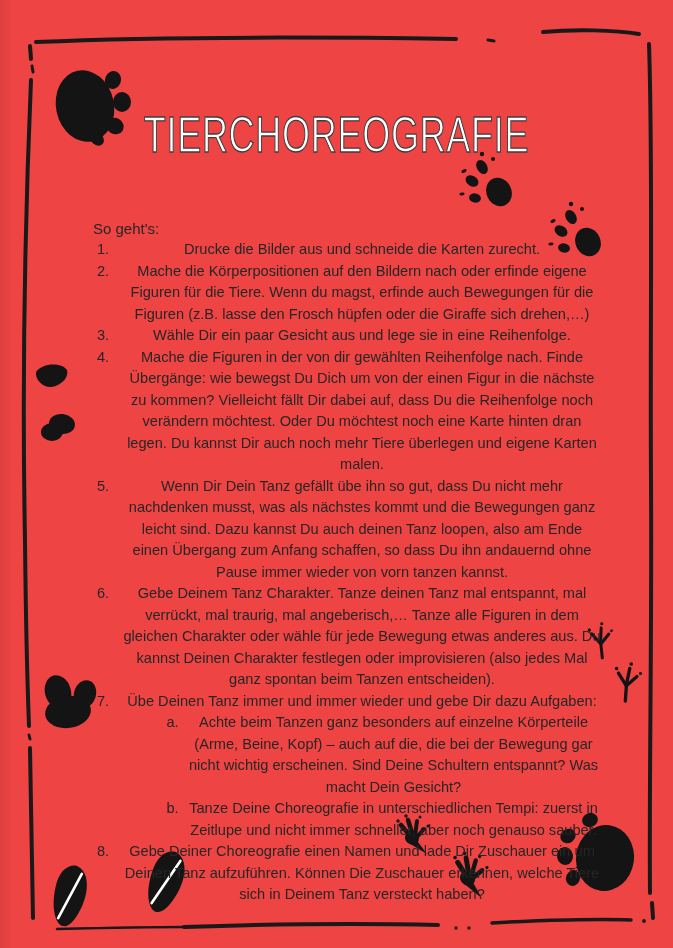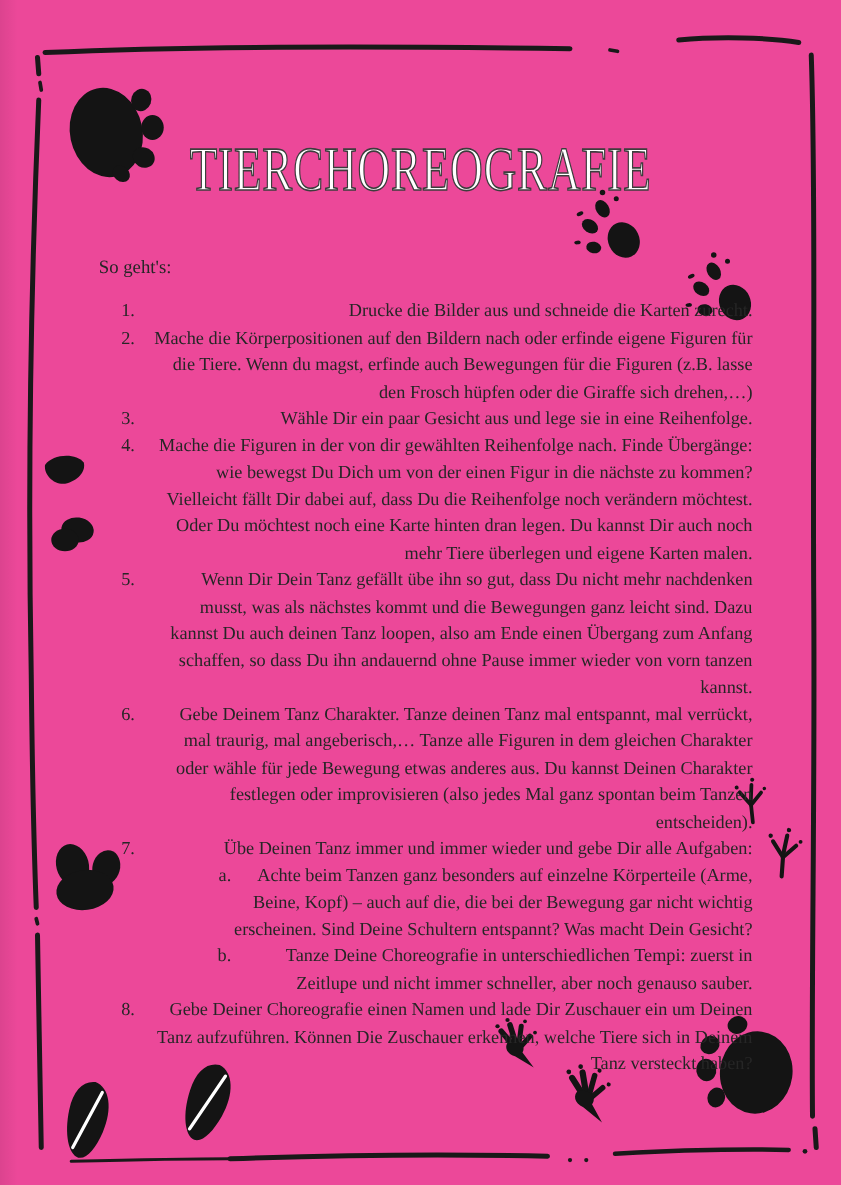--- a/index.html
+++ b/index.html
@@ -1,21 +1,21 @@
 <!DOCTYPE html>
 <html><head>
 <meta charset="utf-8">
 <style>
   html,body{margin:0;padding:0;background:#ffffff;}
   .page{
     position:relative;
     width:673px;height:948px;
-    background:#ec4899;
+    background:#ef4444;
     overflow:hidden;
-    font-family:Liberation Serif, serif;
+    font-family:Liberation Sans, sans-serif;
     color:#262626;
   }
   .page::before{
     content:"";position:absolute;left:0;top:0;bottom:0;width:14px;
     background:linear-gradient(to right, rgba(0,0,0,0.07), rgba(0,0,0,0));
     pointer-events:none;
   }
   .art{position:absolute;left:0;top:0;width:673px;height:948px;}
   .title{
     position:absolute;left:0;right:0;top:106px;
@@ -23,40 +23,40 @@
     font-size:50px;font-weight:normal;
     letter-spacing:1px;
     color:#ffffff;
     -webkit-text-stroke:1.3px #3d3d3d;
     text-shadow:0 0 0 rgba(0,0,0,0.0);
     transform:scaleX(0.72);
     transform-origin:50% 50%;
     white-space:nowrap;
   }
   .intro{
-    position:absolute;left:75px;top:202px;margin:4px;
+    position:absolute;left:75px;top:202px;margin:18px;
     font-size:15px;
   }
   ol.steps{
     position:absolute;left:97px;top:239px;width:505px;
     margin:0;padding:0;list-style:none;
     font-size:14.6px;line-height:21.5px;
   }
   ol.steps > li{
     display:grid;grid-template-columns:25px 1fr;
     margin:0;
   }
   ol.sub{
     margin:0 0 0 38px;padding:0;list-style:none;
   }
   ol.sub > li{
     display:grid;grid-template-columns:25px 1fr;
   }
   .num{display:block;}
-  .body{display:block;text-align:right;}
+  .body{display:block;text-align:center;}
 </style>
 </head>
 <body>
 
 <div class="page">
 
   <svg class="art" viewBox="0 0 673 948" fill="none" stroke="none">
     <defs>
       <g id="catpaw">
         <ellipse cx="0" cy="0" rx="12.5" ry="14.5" fill="#141414" transform="rotate(-25)"></ellipse>
@@ -197,21 +197,21 @@
       <span class="num">5.</span>
       <span class="body">Wenn Dir Dein Tanz gefällt übe ihn so gut, dass Du nicht mehr nachdenken musst, was als nächstes kommt und die Bewegungen ganz leicht sind. Dazu kannst Du auch deinen Tanz loopen, also am Ende einen Übergang zum Anfang schaffen, so dass Du ihn andauernd ohne Pause immer wieder von vorn tanzen kannst.</span>
     </li>
     <li>
       <span class="num">6.</span>
       <span class="body">Gebe Deinem Tanz Charakter. Tanze deinen Tanz mal entspannt, mal verrückt, mal traurig, mal angeberisch,…  Tanze alle Figuren in dem gleichen Charakter oder wähle für jede Bewegung etwas anderes aus. Du kannst Deinen Charakter festlegen oder improvisieren (also jedes Mal ganz spontan beim Tanzen entscheiden).</span>
     </li>
     <li>
       <span class="num">7.</span>
       <span class="body">
-        <span>Übe Deinen Tanz immer und immer wieder und gebe Dir alle Aufgaben:</span>
+        <span>Übe Deinen Tanz immer und immer wieder und gebe Dir dazu Aufgaben:</span>
         <ol class="sub">
           <li>
             <span class="num">a.</span>
             <span class="body">Achte beim Tanzen ganz besonders auf einzelne Körperteile (Arme, Beine, Kopf) – auch auf die, die bei der Bewegung gar nicht wichtig erscheinen. Sind Deine Schultern entspannt? Was macht Dein Gesicht?</span>
           </li>
           <li>
             <span class="num">b.</span>
             <span class="body">Tanze Deine Choreografie in unterschiedlichen Tempi: zuerst in Zeitlupe und nicht immer schneller, aber noch genauso sauber.</span>
           </li>
         </ol>

